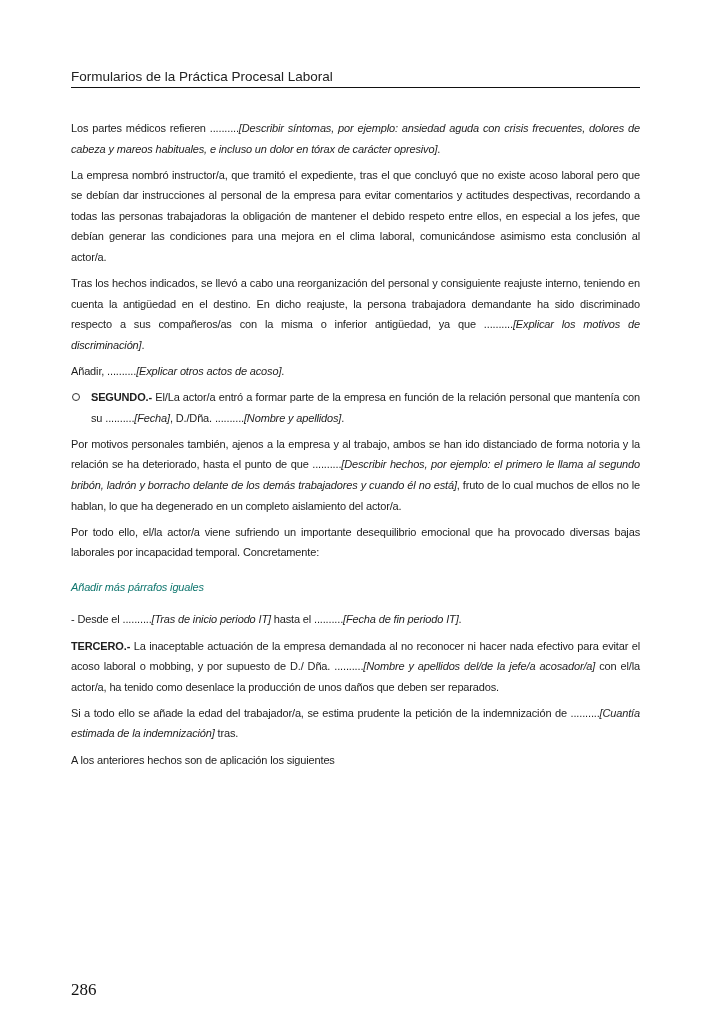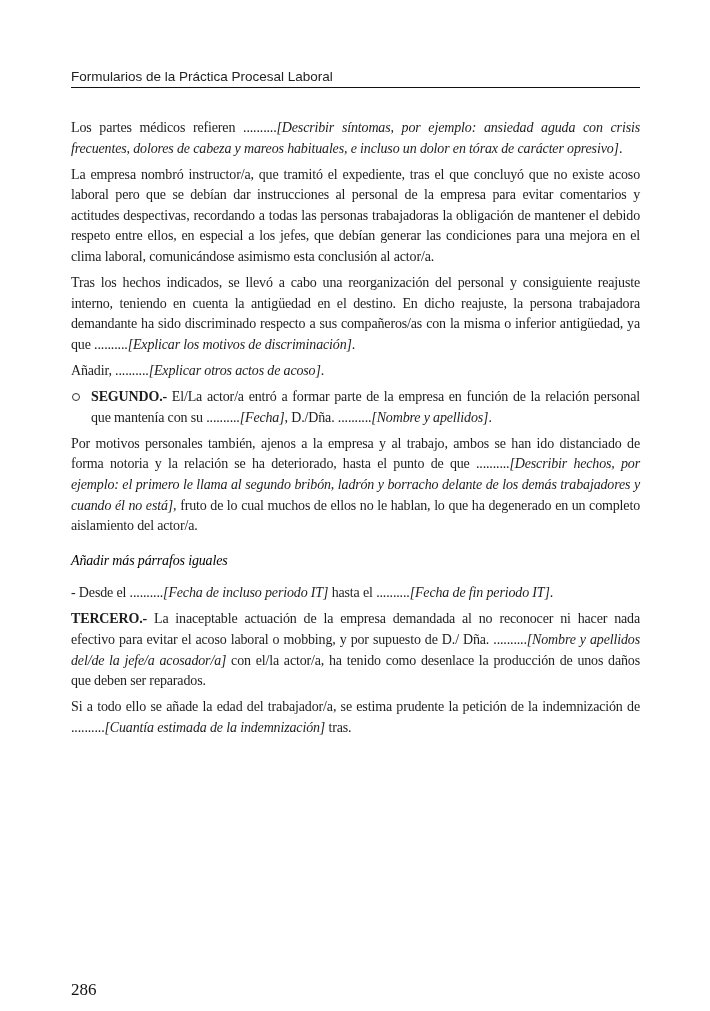--- a/index.html
+++ b/index.html
@@ -5,25 +5,25 @@
     html, body { margin: 0; padding: 0; background: #ffffff; }
     body { width: 710px; height: 1011px; position: relative; overflow: hidden; color: #1a1a1a; }
     .page { position: absolute; left: 0; top: 16px; width: 710px; height: 1011px; }
     .running-head {
       position: absolute; left: 71px; top: 53px; width: 569px;
       font-family: "Liberation Sans", sans-serif; font-size: 13.5px; color: #222;
       padding-bottom: 3px; border-bottom: 1.3px solid #111;
     }
     .body-text {
       position: absolute; left: 71px; top: 102px; width: 569px;
-      font-family: Liberation Serif, serif; font-size: 14px; line-height: 20.6px;
+      font-family: Liberation Sans, sans-serif; font-size: 11px; line-height: 20.6px;
       text-align: justify; color: #1d1d1d; letter-spacing: -0.15px;
     }
     .body-text p { margin: 0 0 5.5px 0; }
-    .body-text p.note { color: #000000; font-style: italic; margin: 14px 0 12px 0; }
+    .body-text p.note { color: #0f766e; font-style: italic; margin: 14px 0 12px 0; }
     .it { font-style: italic; }
     .b { font-weight: bold; }
     .bullet-row { position: relative; padding-left: 20px; }
     .bullet {
       position: absolute; left: 1px; top: 6px; width: 8px; height: 8px;
       border: 1.2px solid #333; border-radius: 50%; box-sizing: border-box;
     }
     .folio {
       position: absolute; left: 71px; top: 964px;
       font-family: "Liberation Serif", serif; font-size: 17px; color: #111;
@@ -41,26 +41,28 @@
     <p>La empresa nombró instructor/a, que tramitó el expediente, tras el que concluyó que no existe acoso laboral pero que se debían dar instrucciones al personal de la empresa para evitar comentarios y actitudes despectivas, recordando a todas las personas trabajadoras la obligación de mantener el debido respeto entre ellos, en especial a los jefes, que debían generar las condiciones para una mejora en el clima laboral, comunicándose asimismo esta conclusión al actor/a.</p>
 
     <p><span>Tras los hechos indicados, se llevó a cabo una reorganización del personal y consiguiente reajuste interno, teniendo en cuenta la antigüedad en el destino. En dicho reajuste, la persona trabajadora demandante ha sido discriminado respecto a sus compañeros/as con la misma o inferior antigüedad, ya que ..........</span><span class="it">[Explicar los motivos de discriminación]</span><span>.</span></p>
 
     <p><span>Añadir, ..........</span><span class="it">[Explicar otros actos de acoso]</span><span>.</span></p>
 
     <p class="bullet-row"><span class="bullet"></span><span class="b">SEGUNDO.-</span><span> El/La actor/a entró a formar parte de la empresa en función de la relación personal que mantenía con su ..........</span><span class="it">[Fecha]</span><span>, D./Dña. ..........</span><span class="it">[Nombre y apellidos]</span><span>.</span></p>
 
     <p><span>Por motivos personales también, ajenos a la empresa y al trabajo, ambos se han ido distanciado de forma notoria y la relación se ha deteriorado, hasta el punto de que ..........</span><span class="it">[Describir hechos, por ejemplo: el primero le llama al segundo bribón, ladrón y borracho delante de los demás trabajadores y cuando él no está]</span><span>, fruto de lo cual muchos de ellos no le hablan, lo que ha degenerado en un completo aislamiento del actor/a.</span></p>
 
+    <p>Por todo ello, el/la actor/a viene sufriendo un importante desequilibrio emocional que ha provocado diversas bajas laborales por incapacidad temporal. Concretamente:</p>
 
     <p class="note">Añadir más párrafos iguales</p>
 
-    <p><span>- Desde el ..........</span><span class="it">[Fecha de incluso periodo IT]</span><span> hasta el ..........</span><span class="it">[Fecha de fin periodo IT]</span><span>.</span></p>
+    <p><span>- Desde el ..........</span><span class="it">[Tras de inicio periodo IT]</span><span> hasta el ..........</span><span class="it">[Fecha de fin periodo IT]</span><span>.</span></p>
 
     <p><span class="b">TERCERO.-</span><span> La inaceptable actuación de la empresa demandada al no reconocer ni hacer nada efectivo para evitar el acoso laboral o mobbing, y por supuesto de D./ Dña. ..........</span><span class="it">[Nombre y apellidos del/de la jefe/a acosador/a]</span><span> con el/la actor/a, ha tenido como desenlace la producción de unos daños que deben ser reparados.</span></p>
 
 
     <p><span>Si a todo ello se añade la edad del trabajador/a, se estima prudente la petición de la indemnización de ..........</span><span class="it">[Cuantía estimada de la indemnización]</span><span> tras.</span></p>
 
+    <p>A los anteriores hechos son de aplicación los siguientes</p>
   </div>
 
   <div class="folio">286</div>
 </div>
 
 </body></html>

